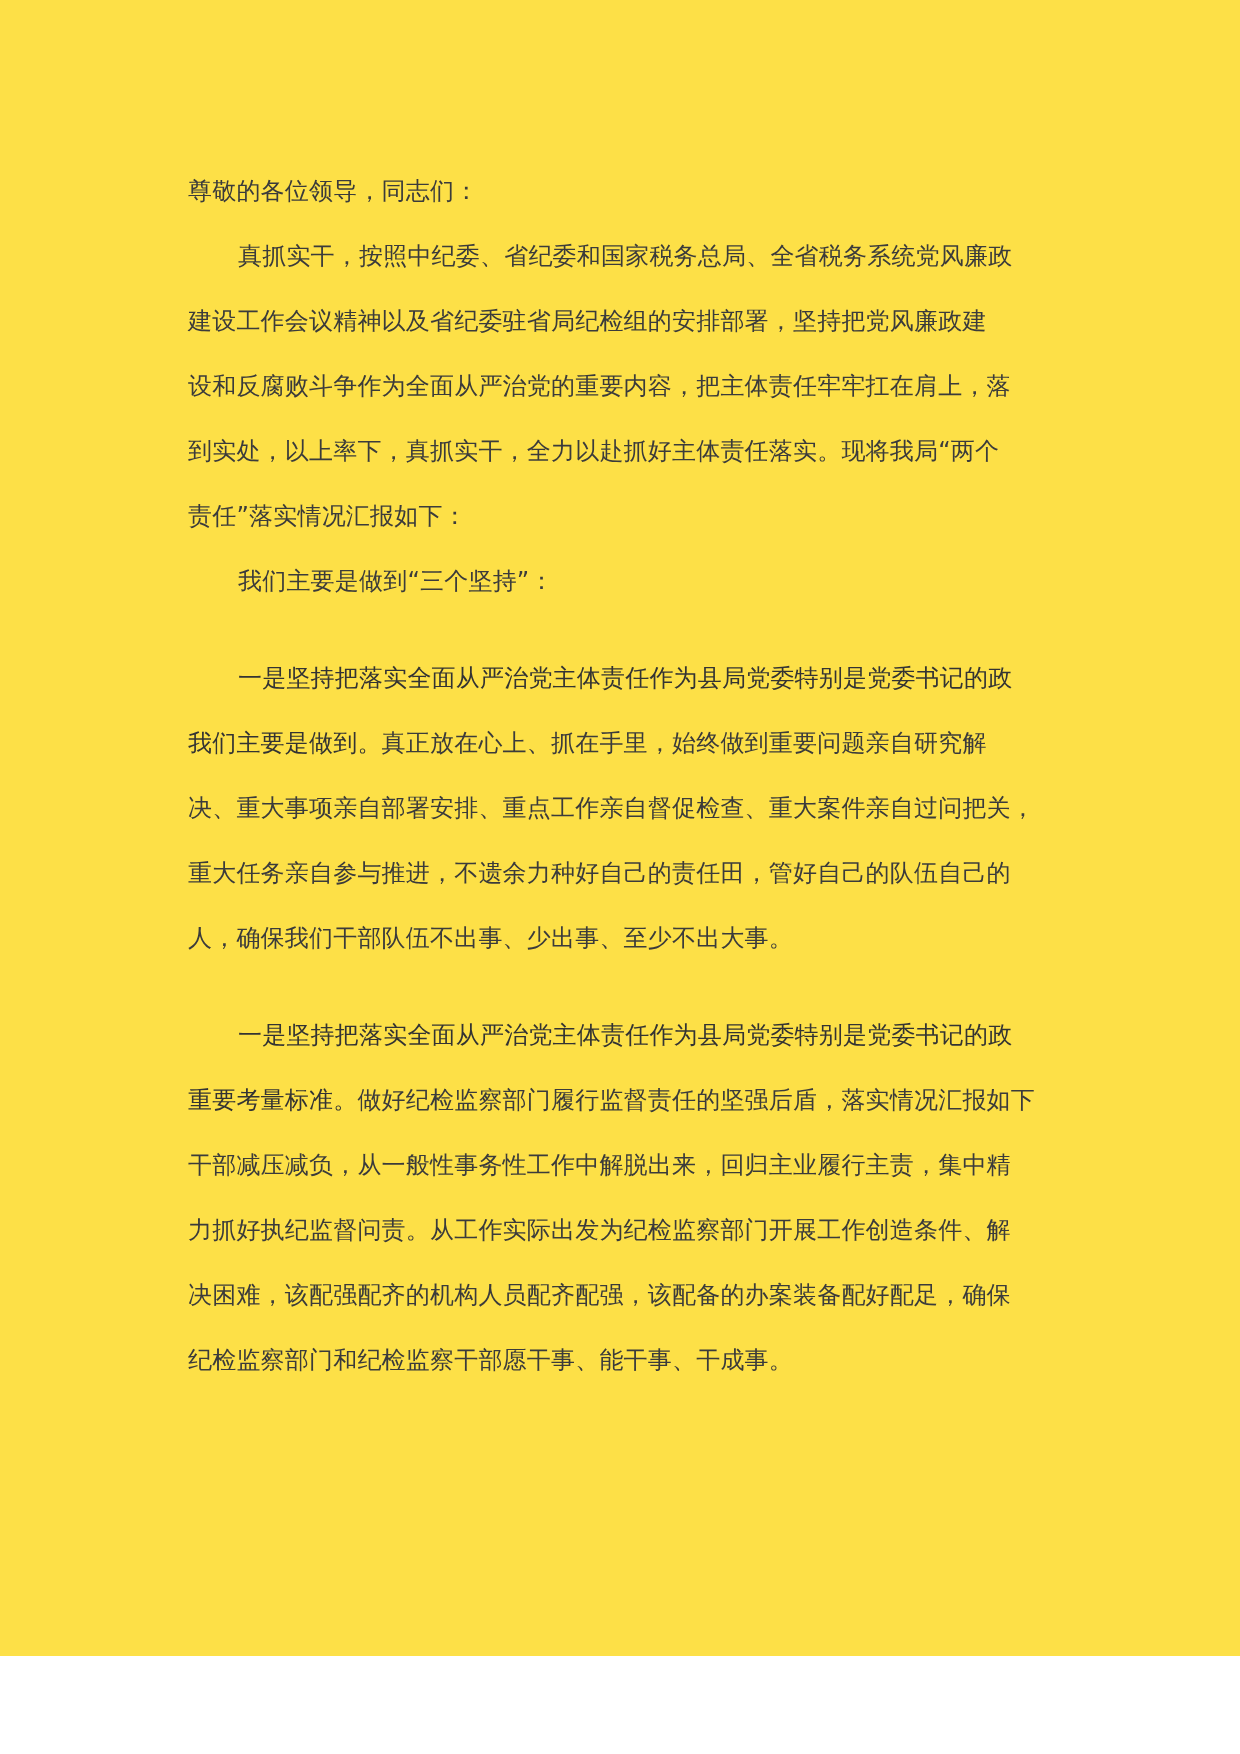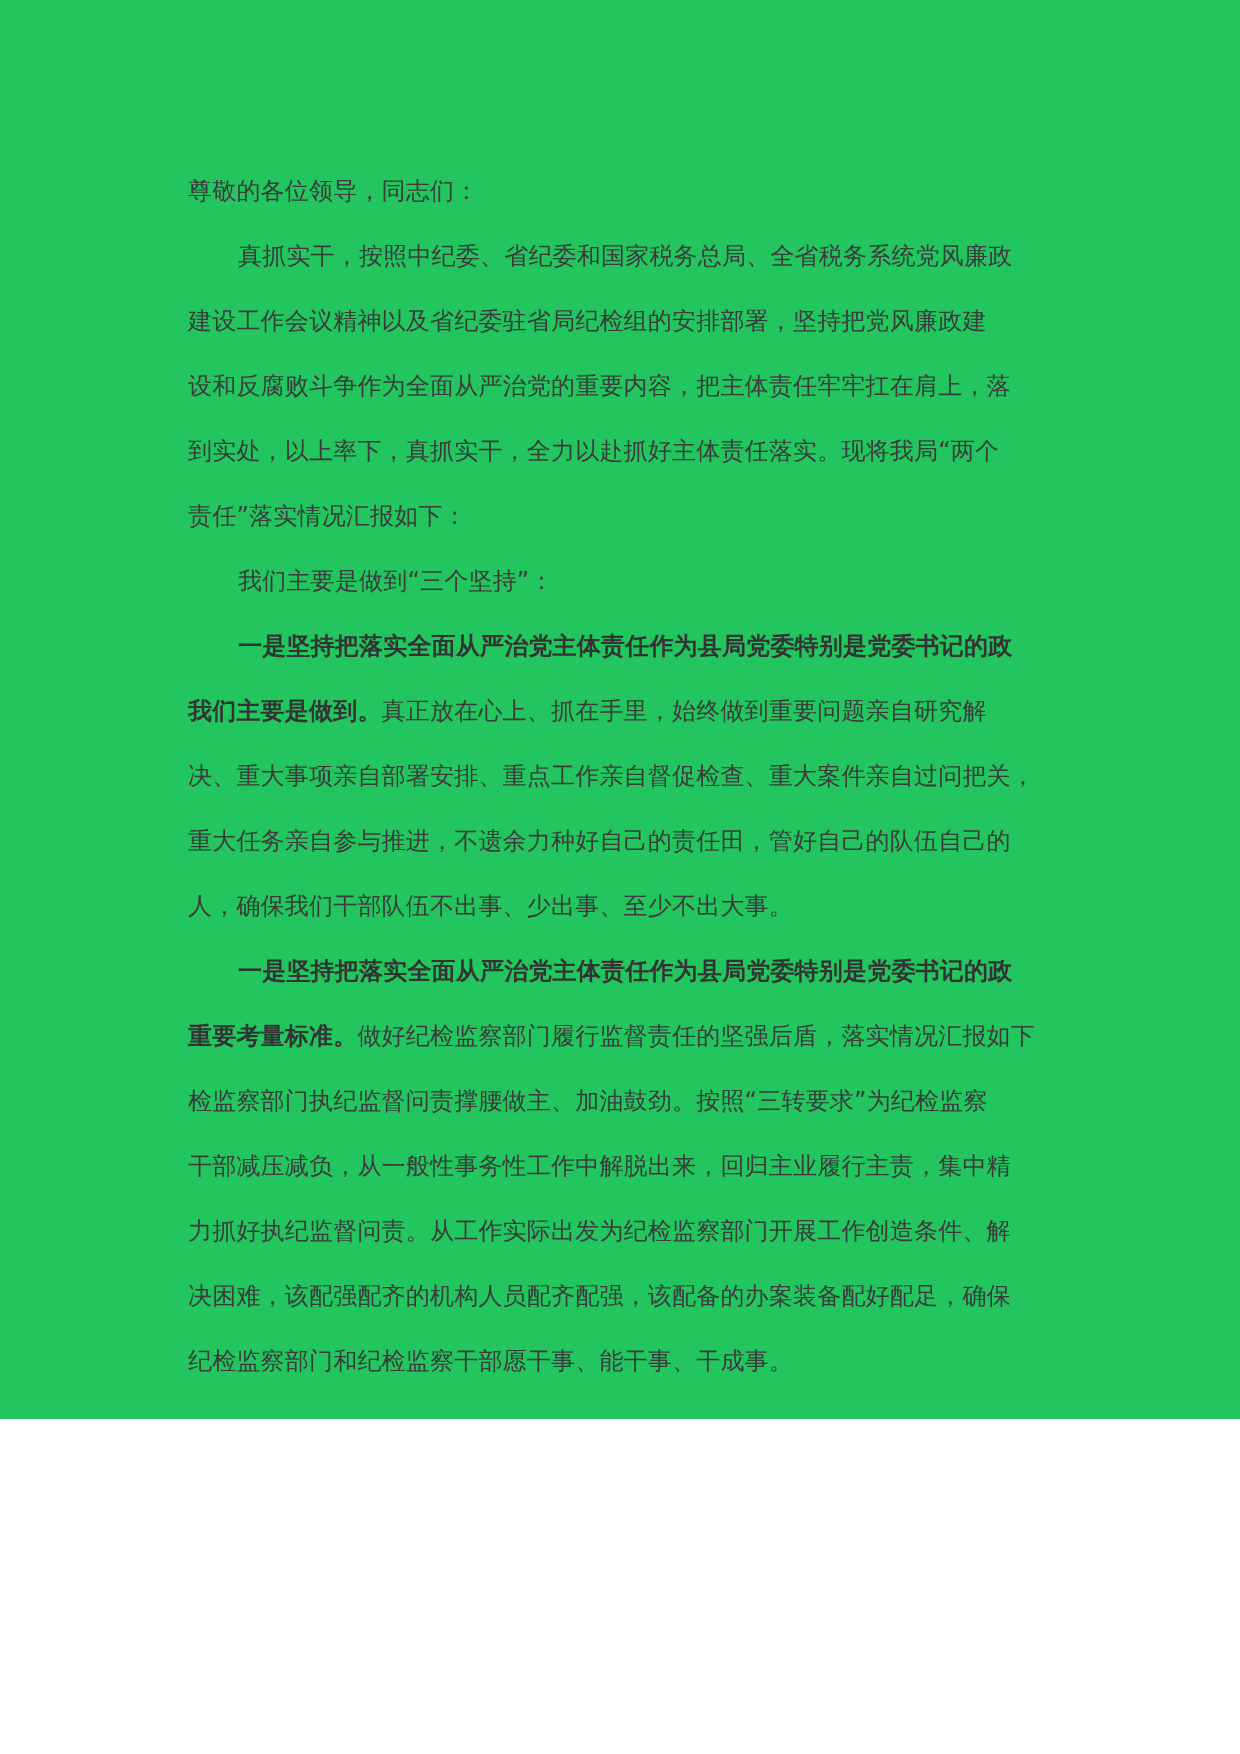--- a/index.html
+++ b/index.html
@@ -13,43 +13,44 @@
       position: relative;
       overflow: hidden;
       font-family: "DejaVu Sans", "Liberation Sans", sans-serif;
       color: #3b3b3b;
     }
     .page {
       position: absolute;
       left: 0;
       top: 0;
       width: 1240px;
-      height: 1419px;
-      background: #22c55e;
+      height: 1656px;
+      background: #fde047;
     }
     .content {
       position: absolute;
       left: 188px;
       top: 176px;
       width: 852px;
     }
     .line {
       position: relative;
       height: 65px;
       font-size: 24px;
       line-height: 30px;
       white-space: nowrap;
       letter-spacing: 0.2px;
     }
     .indent {
       padding-left: 50px;
     }
     .bold {
-      font-weight: bold;
+      font-weight: normal;
       color: #333333;
+      margin-top: 32px;
     }
   </style>
 </head>
 <body>
 
 <div class="page">
   <div class="content">
 
     <div class="line">尊敬的各位领导，同志们：</div>
 
@@ -71,21 +72,20 @@
       <div class="line">决、重大事项亲自部署安排、重点工作亲自督促检查、重大案件亲自过问把关，</div>
       <div class="line">重大任务亲自参与推进，不遗余力种好自己的责任田，管好自己的队伍自己的</div>
       <div class="line">人，确保我们干部队伍不出事、少出事、至少不出大事。</div>
     </div>
 
     <div>
       <div class="line indent bold">一是坚持把落实全面从严治党主体责任作为县局党委特别是党委书记的政</div>
       <div class="line">
         <span class="bold">重要考量标准。</span><span>做好纪检监察部门履行监督责任的坚强后盾，落实情况汇报如下</span>
       </div>
-      <div class="line">检监察部门执纪监督问责撑腰做主、加油鼓劲。按照“三转要求”为纪检监察</div>
       <div class="line">干部减压减负，从一般性事务性工作中解脱出来，回归主业履行主责，集中精</div>
       <div class="line">力抓好执纪监督问责。从工作实际出发为纪检监察部门开展工作创造条件、解</div>
       <div class="line">决困难，该配强配齐的机构人员配齐配强，该配备的办案装备配好配足，确保</div>
       <div class="line">纪检监察部门和纪检监察干部愿干事、能干事、干成事。</div>
     </div>
 
   </div>
 </div>
 
 </body></html>

